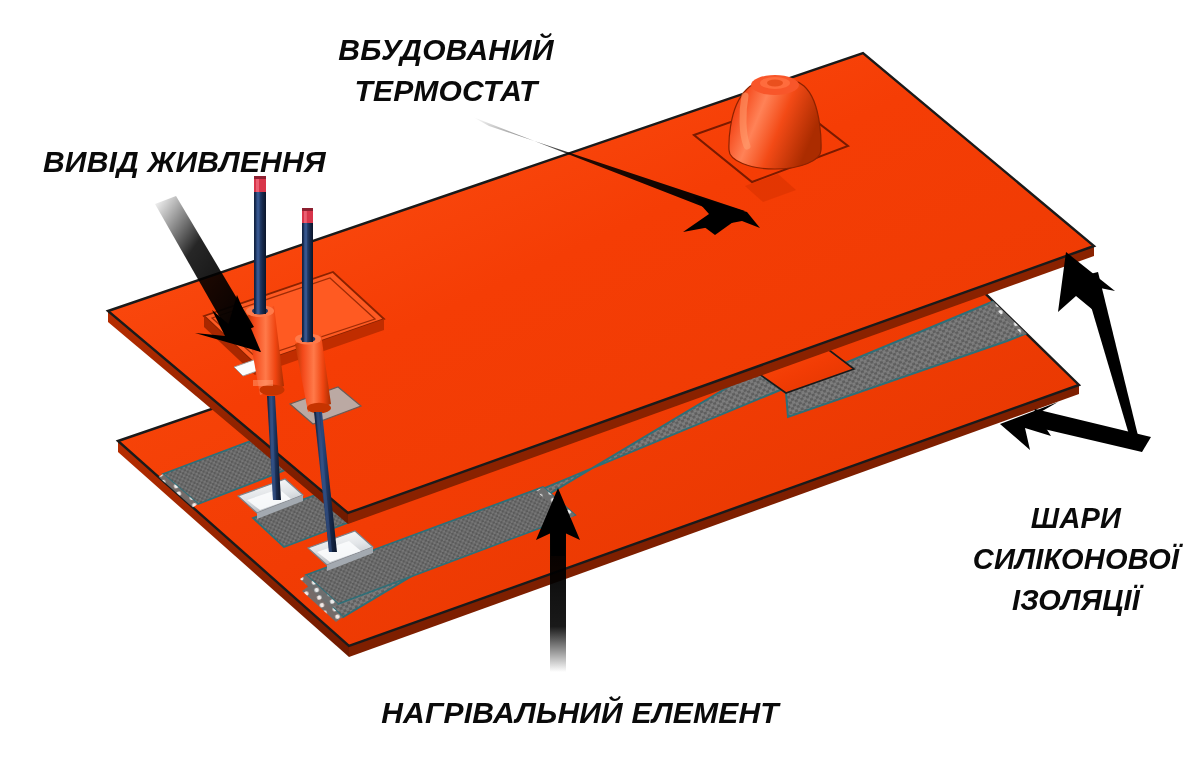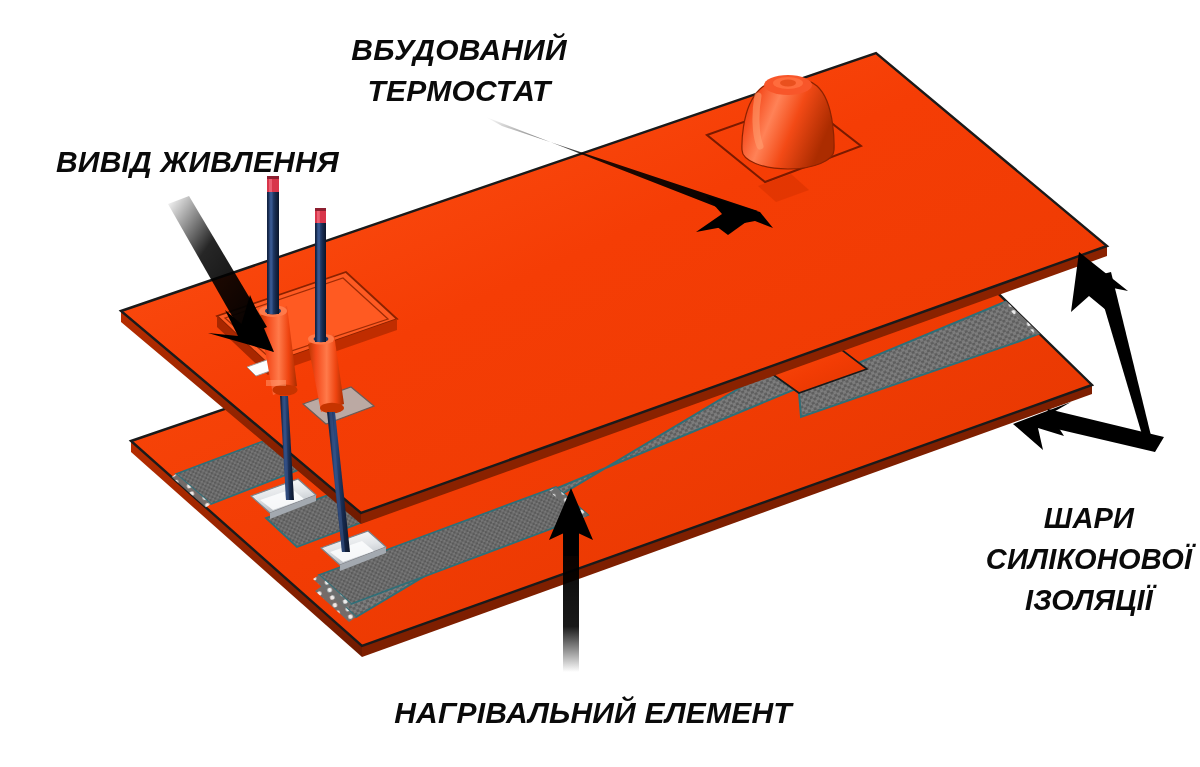--- a/index.html
+++ b/index.html
@@ -9,21 +9,21 @@
   }
   body {
     width: 1200px;
     height: 767px;
     position: relative;
     overflow: hidden;
     font-family: "Liberation Sans", sans-serif;
   }
   #diagram-root {
     position: absolute;
-    left: 16px; top: 0;
+    left: 3px; top: 0;
     width: 1084px;
     height: 767px;
   }
   svg.scene {
     display: block;
     width: 1200px;
     height: 767px;
   }
   .callout-text {
     font-family: "Liberation Sans", sans-serif;

